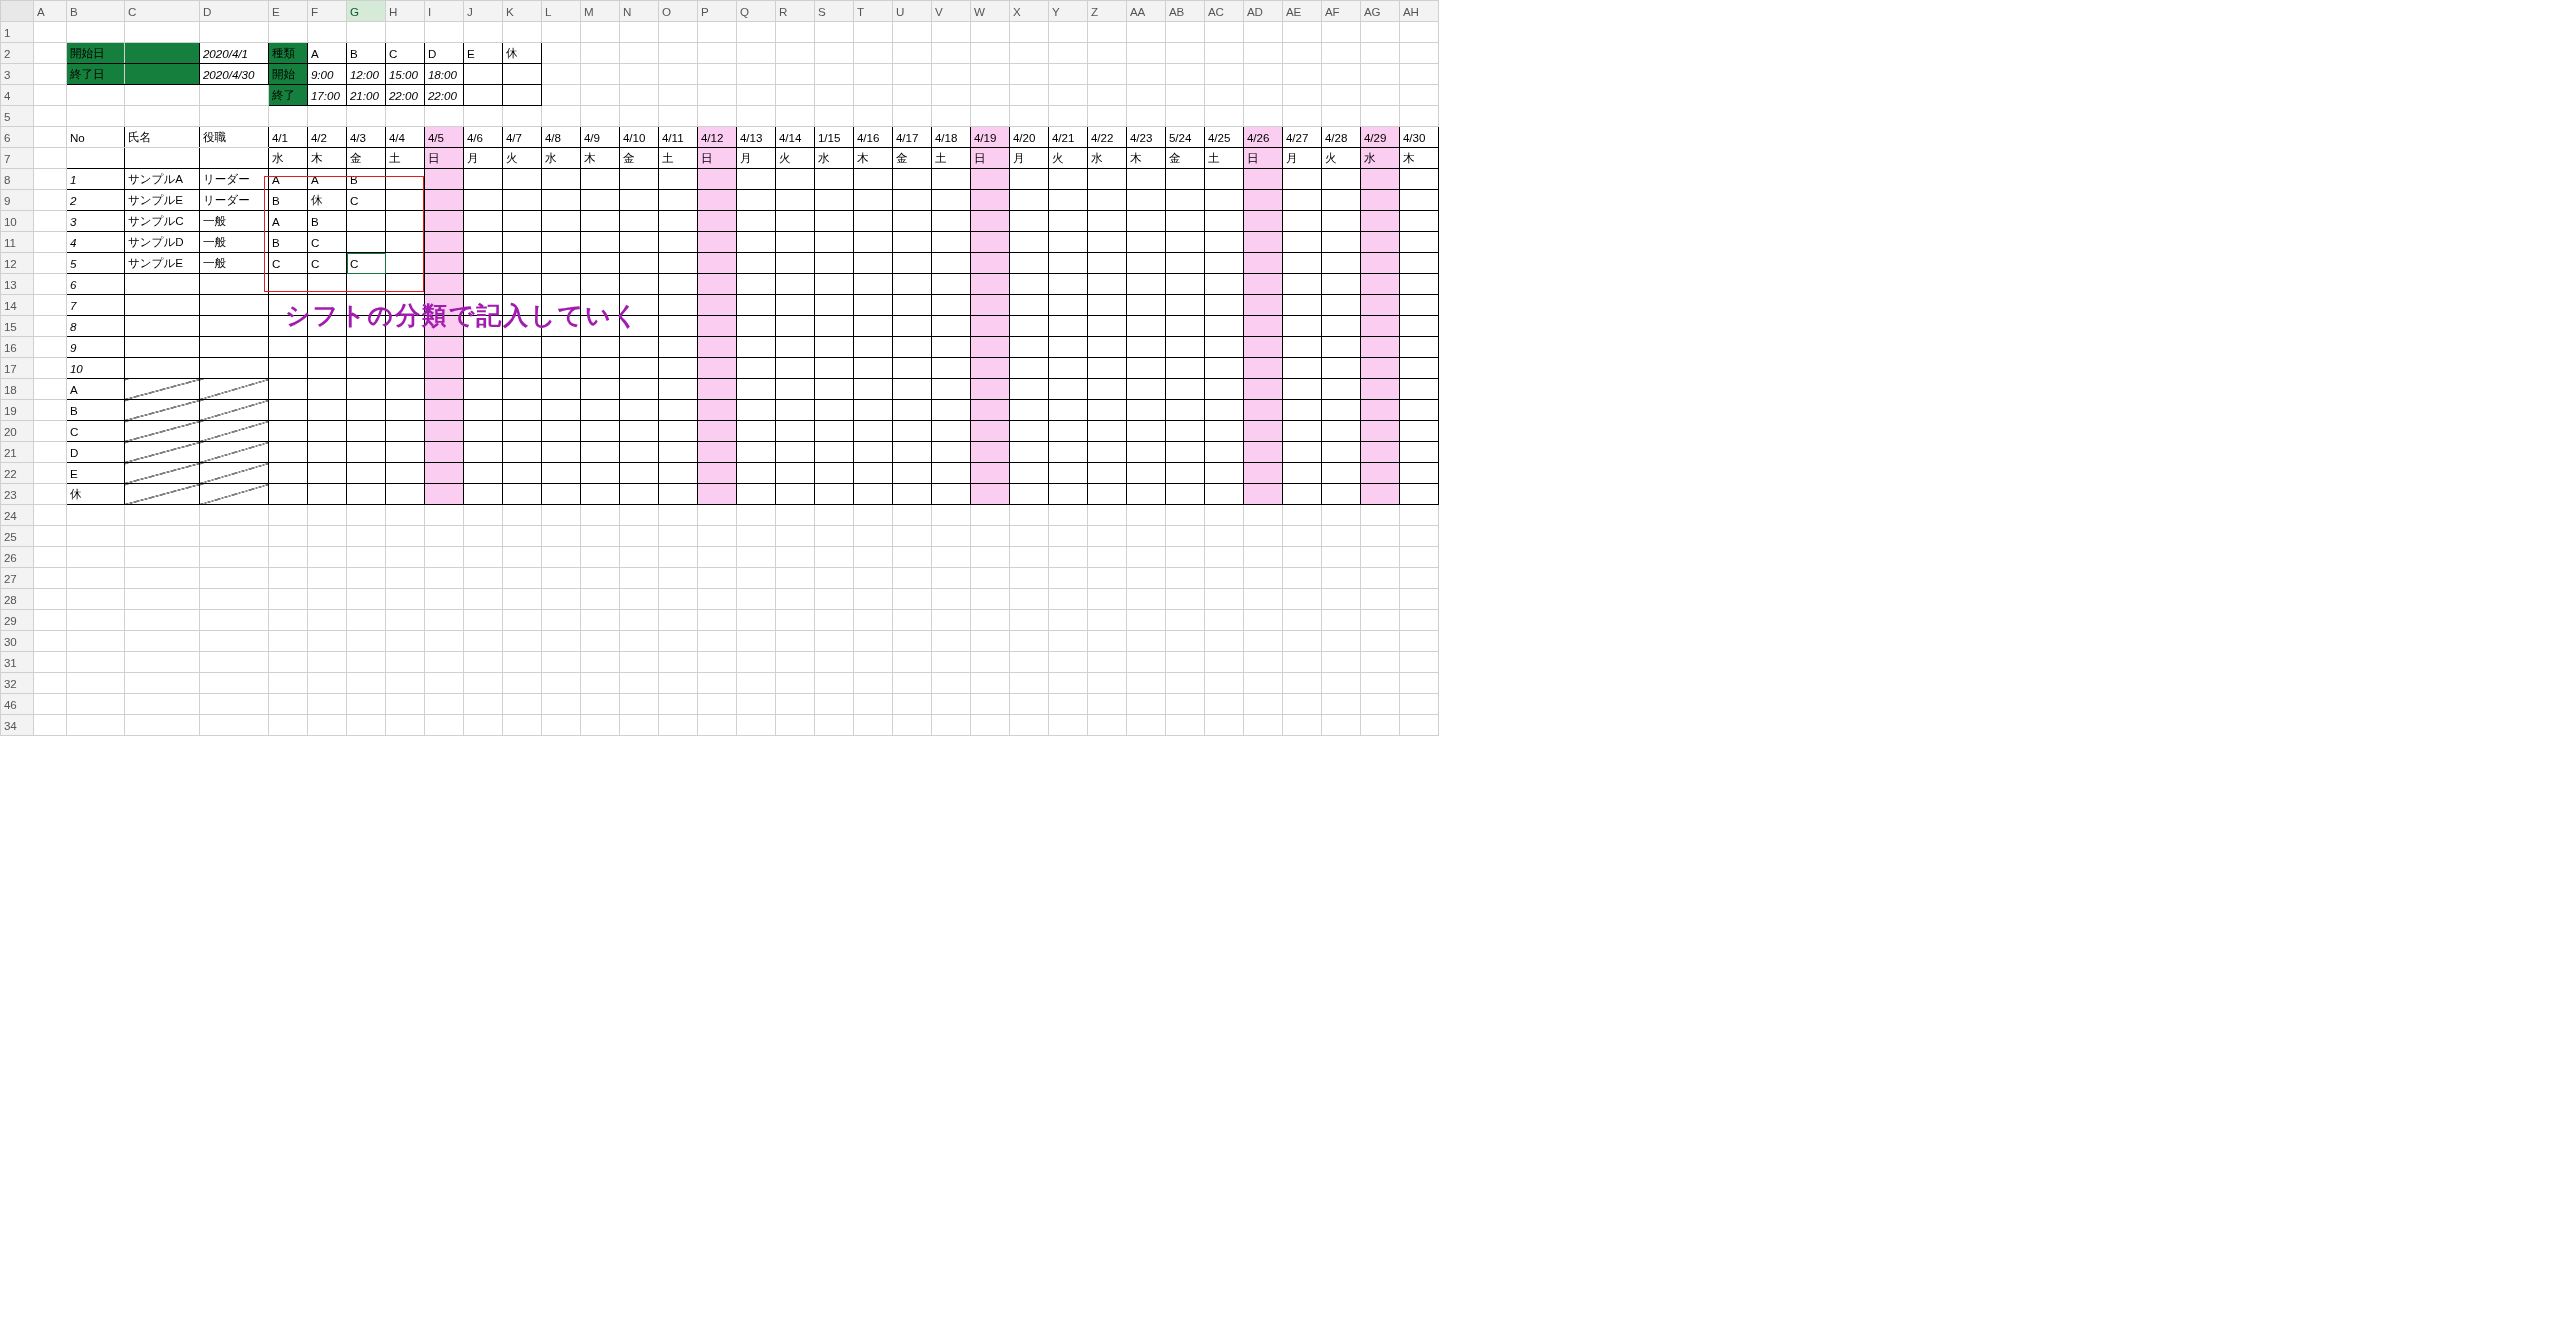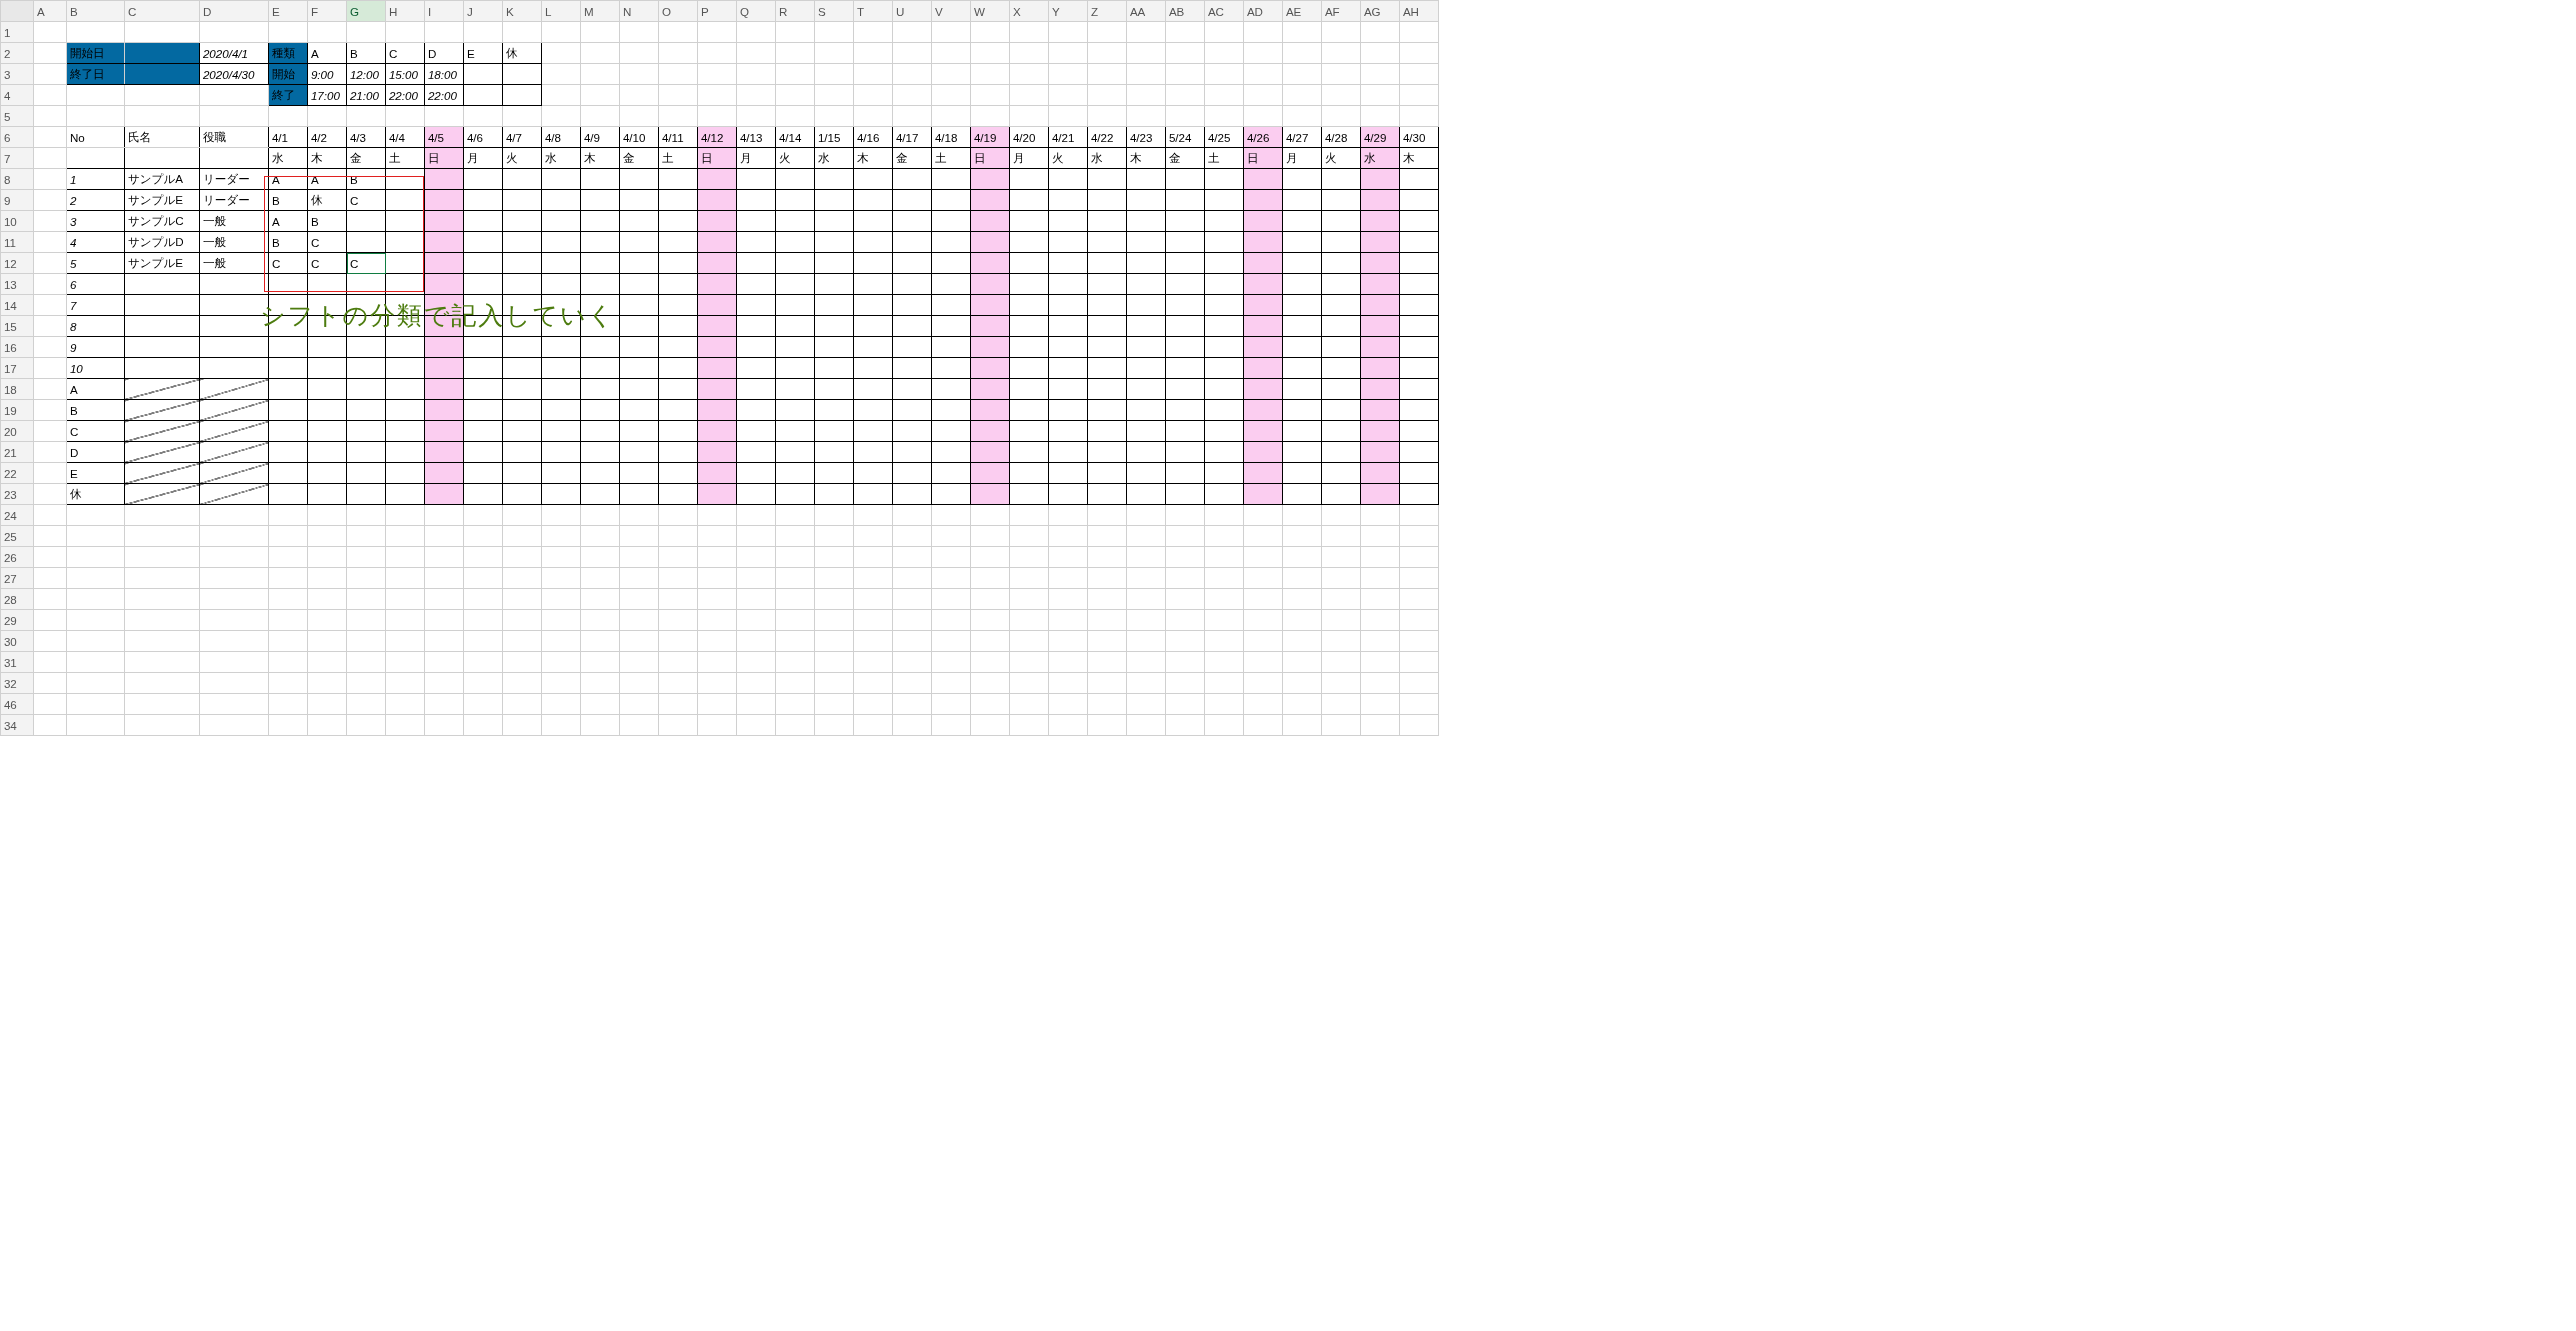--- a/index.html
+++ b/index.html
@@ -22,42 +22,43 @@
 
   .colA{width:33px;} .colRow{width:33px;}
   .colB{width:58px;} .colC{width:75px;} .colD{width:69px;}
   .colN{width:39px;}
 
   .bAll{border:1px solid #000 !important;}
   .bT{border-top:1px solid #000 !important;}
   .bB{border-bottom:1px solid #000 !important;}
   .bL{border-left:1px solid #000 !important;}
   .bR{border-right:1px solid #000 !important;}
-  .hdrBlue{background:#0369a1;}
+  .hdrBlue{background:#15803d;}
   .center{text-align:center;}
   .right{text-align:right;font-style:italic;}
   .pink{background:#fbcdf0;}
   .diag{background:linear-gradient(to bottom right,transparent 49%,#000 49%,#000 51%,transparent 51%);}
   .sel{outline:1.9px solid #107c41;outline-offset:-1.9px;}
   .colSel{background:#d6ead8 !important;color:#0a5c2f;}
 
   
   .redBox{
     position:absolute;
     border:1.9px solid #e02020;
     pointer-events:none;
   }
   .redText{
     position:absolute;
-    color:#4d7c0f;
+    color:#a21caf;
     font-size:25px;
-    font-weight:400;
+    font-weight:700;
     letter-spacing:1.9px;
     pointer-events:none;
     white-space:nowrap;
+    margin-left:25px;
   }
 </style>
 </head>
 <body>
 
 <div class="sheet" id="sheet">
     <table class="grid">
       <colgroup>
         <col class="colRow">
         <col class="colA">

